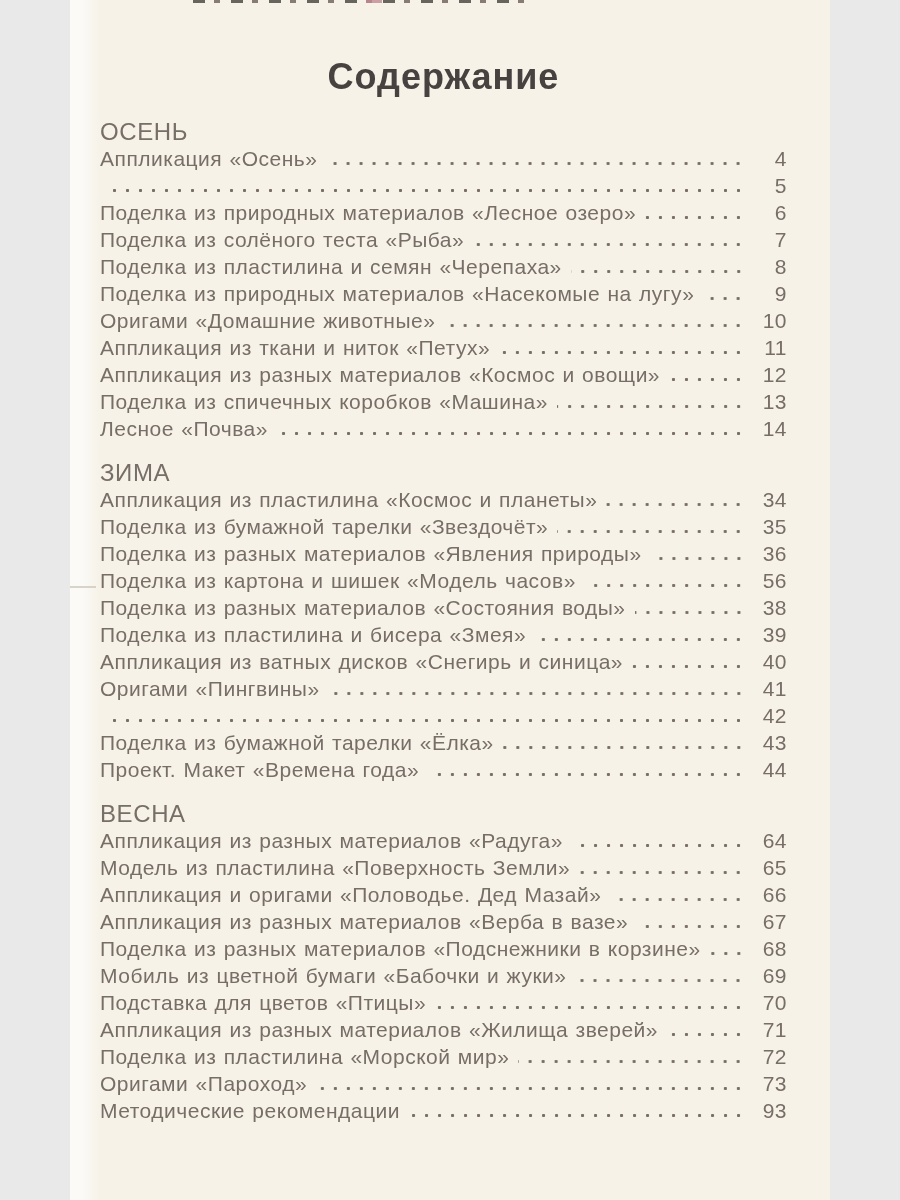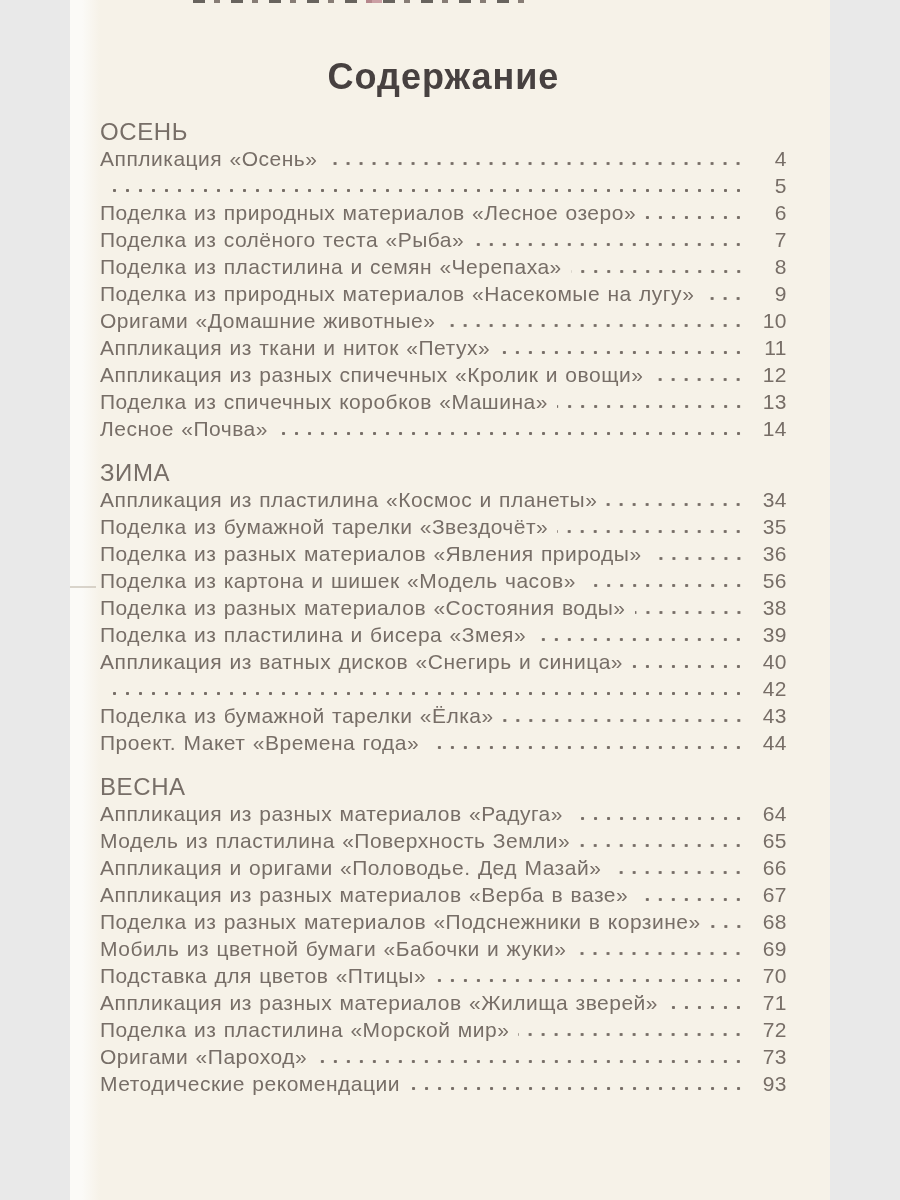--- a/index.html
+++ b/index.html
@@ -131,21 +131,21 @@
     <span class="page-num">10</span>
   </div>
 
   <div class="toc-row">
     <span class="row-label">Аппликация из ткани и ниток «Петух»</span>
     <span class="leader"></span>
     <span class="page-num">11</span>
   </div>
 
   <div class="toc-row">
-    <span class="row-label">Аппликация из разных спичечных «Кролик и овощи»</span>
+    <span class="row-label">Аппликация из разных материалов «Космос и овощи»</span>
     <span class="leader"></span>
     <span class="page-num">12</span>
   </div>
 
   <div class="toc-row">
     <span class="row-label">Поделка из спичечных коробков «Машина»</span>
     <span class="leader"></span>
     <span class="page-num">13</span>
   </div>
 
@@ -195,20 +195,25 @@
     <span class="leader"></span>
     <span class="page-num">39</span>
   </div>
 
   <div class="toc-row">
     <span class="row-label">Аппликация из ватных дисков «Снегирь и синица»</span>
     <span class="leader"></span>
     <span class="page-num">40</span>
   </div>
 
+  <div class="toc-row">
+    <span class="row-label">Оригами «Пингвины»</span>
+    <span class="leader"></span>
+    <span class="page-num">41</span>
+  </div>
 
   <div class="toc-row">
     <span class="leader"></span>
     <span class="page-num">42</span>
   </div>
 
   <div class="toc-row">
     <span class="row-label">Поделка из бумажной тарелки «Ёлка»</span>
     <span class="leader"></span>
     <span class="page-num">43</span>

